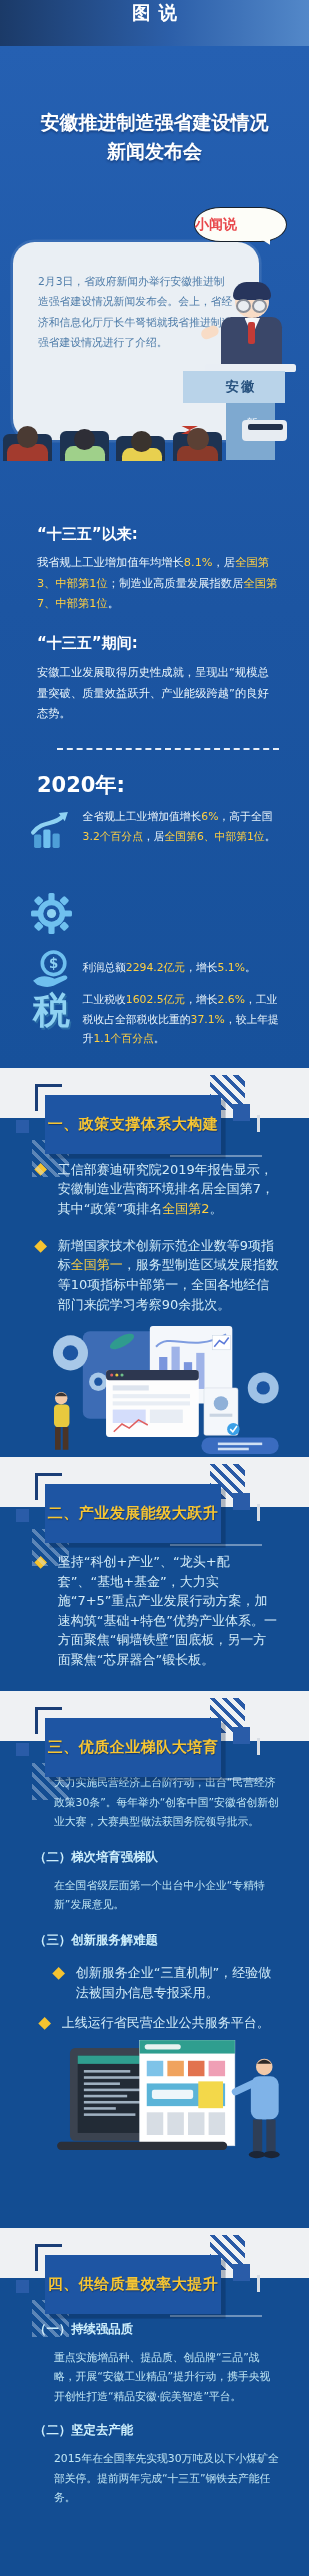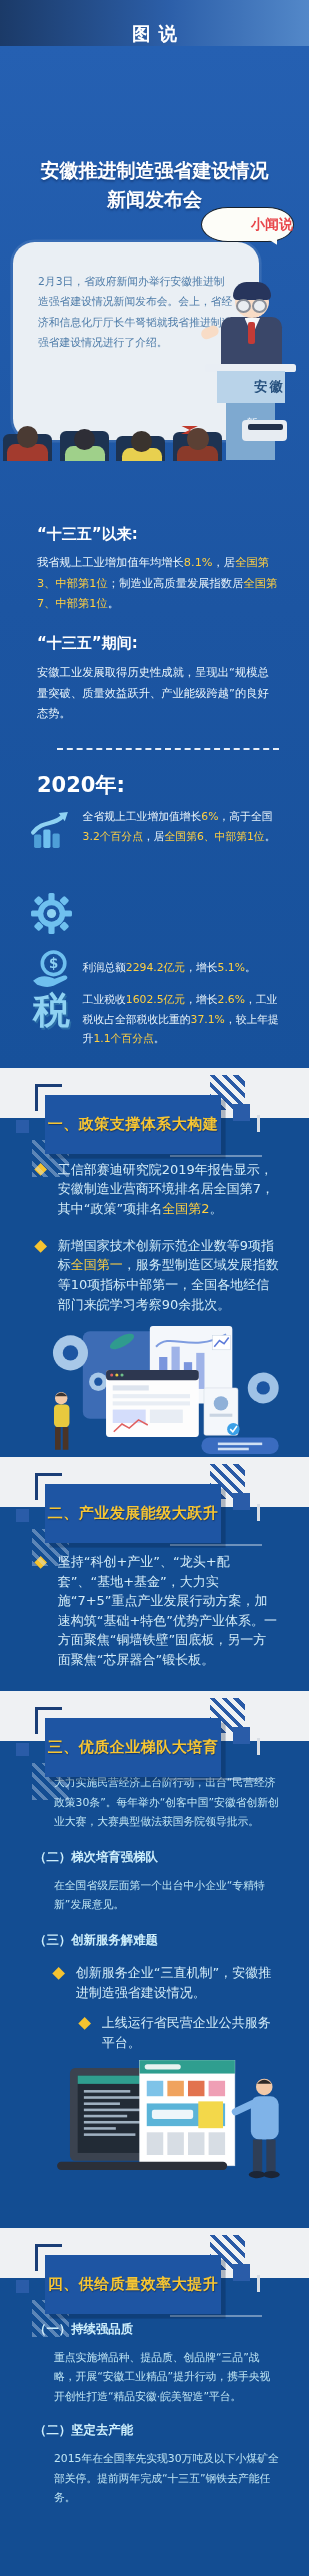--- a/index.html
+++ b/index.html
@@ -1,47 +1,47 @@
 <!DOCTYPE html>
 <html style="font-size:8.2px"><head>
 <meta charset="utf-8">
 <style>
   html,body{margin:0;padding:0;background:#0c3d7c;}
   .page{position:relative;width:309px;height:3801px;overflow:hidden;
         background:#134d92;font-family:"DejaVu Sans","Liberation Sans",sans-serif;}
   
   .masthead{height:46px;background:linear-gradient(90deg,#1b3a68 0%,#2c5fa9 55%,#5388c9 100%);
-            display:flex;align-items:flex-end;justify-content:center;}
+            display:flex;align-items:flex-start;justify-content:center;}
   .masthead span{color:#fff;font-size:18.5px;font-weight:bold;letter-spacing:8.2px;text-indent:8.2px;}
   
   .hero{position:relative;height:1022px;background:linear-gradient(180deg,#2560b2 0%,#1c55a2 55%,#17519b 100%);}
   .hero-title{position:absolute;top:62px;left:0;right:0;text-align:center;color:#fff;
-              font-size:19px;font-weight:bold;line-height:29px;text-shadow:0 1.5px 2.1px rgba(0,20,60,.35);margin-top:48px;}
-  .bubble{position:absolute;top:161px;right:15px;width:91px;height:33px;background:#fdfdf8;
-          border:1.5px solid #17202b;border-radius:52% / 90%;display:flex;align-items:center;justify-content:flex-end;z-index:4;}
+              font-size:19px;font-weight:bold;line-height:29px;text-shadow:0 1.5px 2.1px rgba(0,20,60,.35);}
+  .bubble{position:absolute;top:161px;right:22px;width:91px;height:33px;background:#fdfdf8;
+          border:1.5px solid #17202b;border-radius:52% / 90%;display:flex;align-items:center;justify-content:flex-start;z-index:4;}
   .bubble span{color:#e8474b;font-size:14px;font-weight:bold;}
   .bubble:after{content:"";position:absolute;bottom:-8.8px;right:12.4px;width:0;height:0;
           border:5.7px solid transparent;border-top:9.3px solid #fdfdf8;transform:rotate(-28deg);}
   .scene{position:absolute;top:193px;left:0;width:309px;height:222px;}
   .screen{position:absolute;top:2.6px;left:13px;width:246px;height:198px;background:#eaeff4;
           border-radius:21.6px;box-shadow:0 0 0 2.6px rgba(255,255,255,.10);}
   .intro{padding:30px 24px 0 25px;color:#4d7ba8;font-size:10.8px;line-height:20.6px;}
   
   .spk-head{position:absolute;top:47px;right:40px;width:34px;height:32px;background:#f8dcc6;border-radius:50%;z-index:3;}
   .spk-hair{position:absolute;top:43px;right:38px;width:38px;height:17.5px;background:#27355c;border-radius:20.6px 20.6px 6.2px 6.2px;z-index:3;}
   .spk-glass1,.spk-glass2{position:absolute;top:60px;width:11.3px;height:10.3px;border:2.1px solid #8b9099;border-radius:50%;background:#e9edf1;z-index:4;}
   .spk-glass1{right:58px;} .spk-glass2{right:42px;}
   .spk-body{position:absolute;top:78px;right:27px;width:61px;height:47px;background:#3a4769;border-radius:10.3px 10.3px 0 0;z-index:2;}
   .spk-shirt{position:absolute;top:79px;right:49px;width:15.5px;height:17.5px;background:#f4f7fa;
              clip-path:polygon(0 0,100% 0,50% 100%);z-index:3;}
   .spk-tie{position:absolute;top:83px;right:54px;width:6.7px;height:21.6px;background:#c43b36;border-radius:2.1px;z-index:4;}
   .spk-hand{position:absolute;top:88px;right:91px;width:17.5px;height:11.3px;background:#f8dcc6;border-radius:6.2px;transform:rotate(-24deg);z-index:3;}
   .podium-top{position:absolute;top:125px;right:13.4px;width:91px;height:7.7px;background:#e9eef4;border-radius:2.6px;z-index:5;}
-  .podium-panel{position:absolute;top:132px;right:24px;width:68px;height:32px;background:#b9d3e9;
-                display:flex;align-items:center;justify-content:flex-end;z-index:5;}
+  .podium-panel{position:absolute;top:132px;right:24px;width:88px;height:32px;background:#b9d3e9;
+                display:flex;align-items:center;justify-content:center;z-index:5;padding-left:14px;}
   .podium-panel span{color:#27517e;font-size:13.4px;font-weight:bold;letter-spacing:2.1px;}
   .podium-col{position:absolute;top:164px;right:34px;width:49px;height:57px;background:#7ea9d0;z-index:5;
               display:flex;justify-content:center;padding-top:4.1px;box-sizing:border-box;}
   .podium-col span{writing-mode:vertical-rl;text-orientation:upright;color:#f4f9fd;font-size:11.3px;letter-spacing:2.6px;}
   
   .aud{position:absolute;bottom:0;left:0;width:309px;height:49px;z-index:6;}
   .chair{position:absolute;bottom:0;background:#1d3352;border-radius:6.2px 6.2px 0 0;}
   .aud .head{position:absolute;border-radius:50%;}
   .aud .sh{position:absolute;bottom:0;border-radius:8.2px 8.2px 0 0;}
   .bow{position:absolute;width:17.5px;height:8.2px;background:#c0392b;clip-path:polygon(0 0,50% 50%,0 100%,0 100%,100% 100%,50% 50%,100% 0);}
@@ -307,23 +307,23 @@
     </div>
   </div>
 
   <div class="sec" style="height:465px;">
     <div class="subbody" style="margin-top:10.3px;"><span>大力实施民营经济上台阶行动，出台“民营经济政策30条”。每年举办“创客中国”安徽省创新创业大赛，大赛典型做法获国务院领导批示。</span></div>
     <div class="subhead" style="margin-top:16.5px;">（二）梯次培育强梯队</div>
     <div class="subbody" style="margin-top:10.3px;"><span>在全国省级层面第一个出台中小企业“专精特新”发展意见。</span></div>
     <div class="subhead" style="margin-top:16.5px;">（三）创新服务解难题</div>
     <div class="bullet" style="margin-top:14.4px;padding-left:54px;">
       <span class="dia"></span>
-      <div class="btxt"><span>创新服务企业“三直机制”，安徽推进制造强省建设情况。</span></div>
-    </div>
-    <div class="bullet" style="margin-top:11.3px;padding-left:80px;">
+      <div class="btxt"><span>创新服务企业“三直机制”，经验做法被国办信息专报采用。</span></div>
+    </div>
+    <div class="bullet" style="margin-top:11.3px;padding-left:40px;">
       <span class="dia"></span>
       <div class="btxt"><span>上线运行省民营企业公共服务平台。</span></div>
     </div>
     <svg class="illus" width="268" height="124" viewBox="0 0 520 240" style="margin-top:7.2px;">
       <rect x="95" y="15" width="280" height="180" rx="10" fill="#3b4350"></rect>
       <rect x="110" y="30" width="250" height="150" fill="#222b36"></rect>
       <rect x="110" y="30" width="250" height="16" fill="#2f9e8f"></rect>
       <g fill="#9fb0c0">
           <rect x="122" y="58" width="90" height="5"></rect>
           <rect x="122" y="70" width="120" height="5"></rect>

